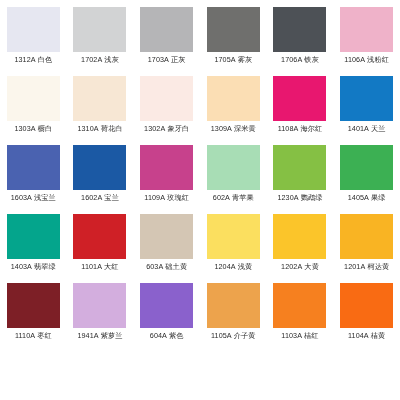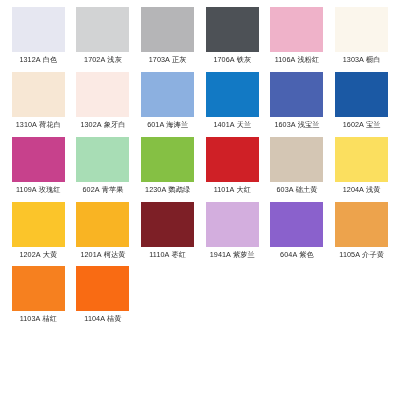--- a/index.html
+++ b/index.html
@@ -18,20 +18,21 @@
     width: 400px;
     height: 400px;
     box-sizing: border-box;
     padding: 7px 6px 4px 6px;
     display: grid;
     grid-template-columns: repeat(6, 1fr);
     grid-template-rows: repeat(6, 1fr);
     column-gap: 0px;
     row-gap: 0px;
     background: #ffffff;
+    gap: 12px;
   }
   .cell {
     display: flex;
     flex-direction: column;
     align-items: center;
     justify-content: flex-start;
   }
   .swatch {
     width: 53px;
     height: 45px;
@@ -59,42 +60,50 @@
     </div>
     <div class="cell">
       <div class="swatch" style="background: rgb(210, 211, 212);"></div>
       <div class="label"><span class="code">1702A</span><span class="name">浅灰</span></div>
     </div>
     <div class="cell">
       <div class="swatch" style="background: rgb(181, 181, 183);"></div>
       <div class="label"><span class="code">1703A</span><span class="name">正灰</span></div>
     </div>
     <div class="cell">
+      <div class="swatch" style="background: rgb(111, 111, 109);"></div>
+      <div class="label"><span class="code">1705A</span><span class="name">雾灰</span></div>
+    </div>
+    <div class="cell">
       <div class="swatch" style="background: rgb(77, 81, 86);"></div>
       <div class="label"><span class="code">1706A</span><span class="name">铁灰</span></div>
     </div>
     <div class="cell">
       <div class="swatch" style="background: rgb(239, 178, 201);"></div>
       <div class="label"><span class="code">1106A</span><span class="name">浅粉红</span></div>
     </div>
     <div class="cell">
       <div class="swatch" style="background: rgb(251, 246, 236);"></div>
       <div class="label"><span class="code">1303A</span><span class="name">橱白</span></div>
     </div>
     <div class="cell">
       <div class="swatch" style="background: rgb(247, 231, 212);"></div>
       <div class="label"><span class="code">1310A</span><span class="name">荷花白</span></div>
     </div>
     <div class="cell">
       <div class="swatch" style="background: rgb(251, 234, 228);"></div>
       <div class="label"><span class="code">1302A</span><span class="name">象牙白</span></div>
     </div>
     <div class="cell">
-      <div class="swatch" style="background: rgb(140, 176, 224);"></div>
-      <div class="label"><span class="code">601A</span><span class="name">海涛兰</span></div>
+      <div class="swatch" style="background: rgb(251, 222, 180);"></div>
+      <div class="label"><span class="code">1309A</span><span class="name">深米黄</span></div>
+    </div>
+    <div class="cell">
+      <div class="swatch" style="background: rgb(232, 23, 111);"></div>
+      <div class="label"><span class="code">1108A</span><span class="name">海尔红</span></div>
     </div>
     <div class="cell">
       <div class="swatch" style="background: rgb(18, 121, 196);"></div>
       <div class="label"><span class="code">1401A</span><span class="name">天兰</span></div>
     </div>
     <div class="cell">
       <div class="swatch" style="background: rgb(74, 98, 176);"></div>
       <div class="label"><span class="code">1603A</span><span class="name">浅宝兰</span></div>
     </div>
     <div class="cell">
@@ -105,20 +114,28 @@
       <div class="swatch" style="background: rgb(199, 65, 140);"></div>
       <div class="label"><span class="code">1109A</span><span class="name">玫瑰红</span></div>
     </div>
     <div class="cell">
       <div class="swatch" style="background: rgb(168, 221, 181);"></div>
       <div class="label"><span class="code">602A</span><span class="name">青苹果</span></div>
     </div>
     <div class="cell">
       <div class="swatch" style="background: rgb(133, 192, 68);"></div>
       <div class="label"><span class="code">1230A</span><span class="name">鹦鹉绿</span></div>
+    </div>
+    <div class="cell">
+      <div class="swatch" style="background: rgb(60, 176, 83);"></div>
+      <div class="label"><span class="code">1405A</span><span class="name">果绿</span></div>
+    </div>
+    <div class="cell">
+      <div class="swatch" style="background: rgb(4, 165, 140);"></div>
+      <div class="label"><span class="code">1403A</span><span class="name">翡翠绿</span></div>
     </div>
     <div class="cell">
       <div class="swatch" style="background: rgb(207, 32, 38);"></div>
       <div class="label"><span class="code">1101A</span><span class="name">大红</span></div>
     </div>
     <div class="cell">
       <div class="swatch" style="background: rgb(212, 198, 180);"></div>
       <div class="label"><span class="code">603A</span><span class="name">础土黄</span></div>
     </div>
     <div class="cell">

